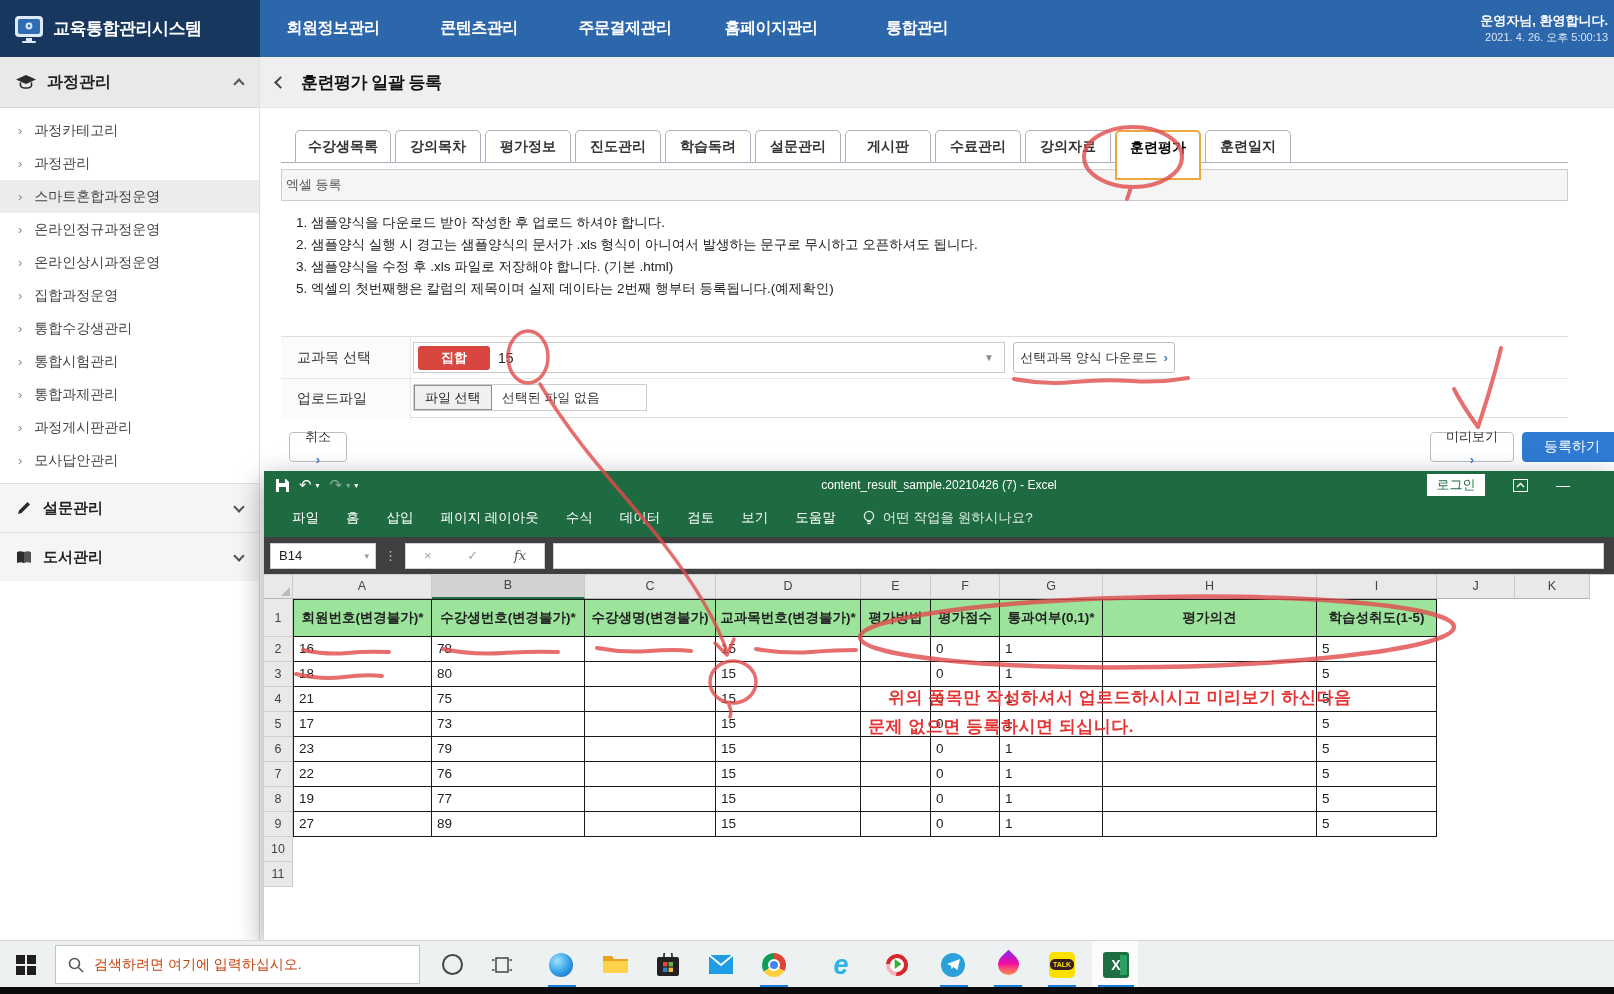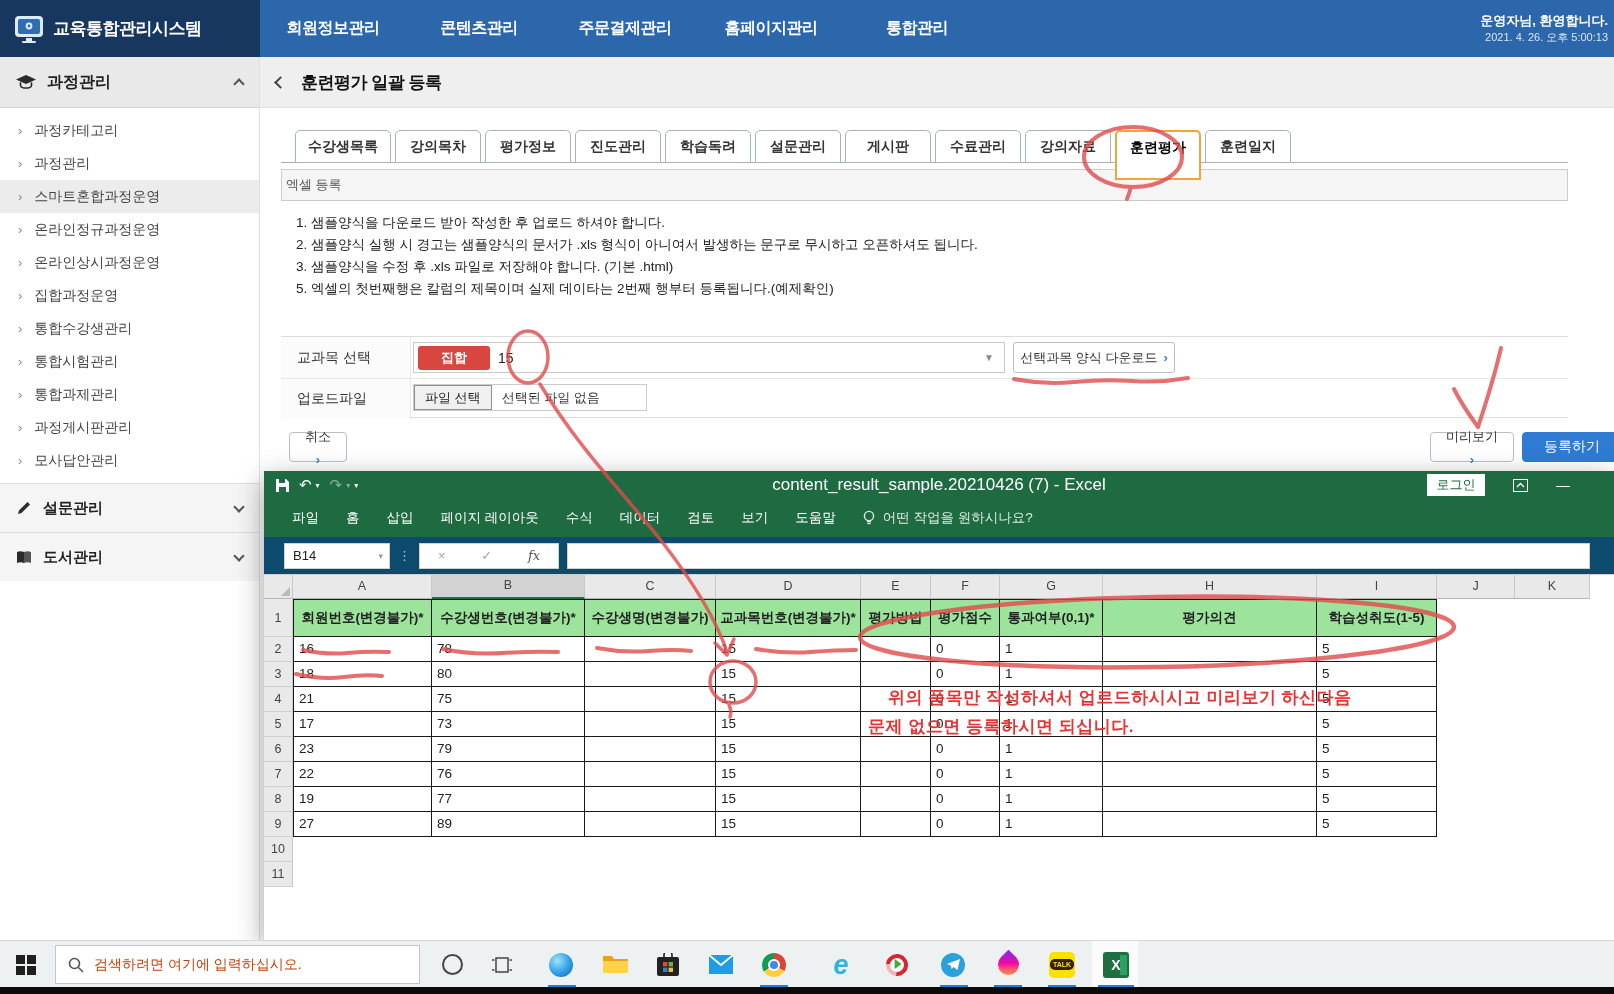--- a/index.html
+++ b/index.html
@@ -72,28 +72,28 @@
   .btn.preview{left:1430px;top:432px;width:84px;}
   .btn.submit{left:1522px;top:432px;width:100px;background:#2f7bd4;border-color:#2f7bd4;color:#fff;font-size:14px;}
 
   
   .xl{position:absolute;left:264px;top:471px;width:1350px;height:469px;background:#fff;z-index:5;
       box-shadow:0 8px 26px rgba(0,0,0,.38);}
   .xl-title{height:28px;background:#1e6b41;display:flex;align-items:center;color:#fff;position:relative;}
   .xl-qat{display:flex;align-items:center;gap:10px;padding-left:12px;z-index:2;}
   .xl-qat .dim{opacity:.45;}
   .xl-qat .mini{font-size:8px;margin-left:-6px;}
-  .xl-titletext{position:absolute;left:0;width:100%;text-align:center;font-size:17px;color:#fff;}
+  .xl-titletext{position:absolute;left:0;width:100%;text-align:center;font-size:12px;color:#fff;}
   .xl-tright{margin-left:auto;display:flex;align-items:center;gap:28px;padding-right:44px;z-index:2;}
   .xl-login{width:58px;height:22px;background:#fff;color:#1e6b41;font-size:13px;display:flex;align-items:center;justify-content:center;cursor:pointer;}
   .xl-min{font-size:14px;cursor:pointer;}
   .xl-ribbon{height:38px;background:#1e6b41;display:flex;align-items:center;gap:27px;padding-left:28px;color:#fff;font-size:13.5px;}
   .xl-rtab{cursor:pointer;white-space:nowrap;}
   .xl-tellme{display:flex;align-items:center;gap:8px;color:#dcebe2;white-space:nowrap;}
-  .xl-fbar{height:38px;background:#0c4a6e;border-bottom:1px solid #d0d0d0;display:flex;align-items:center;padding:0 20px;justify-content:space-between;}
+  .xl-fbar{height:38px;background:#404040;border-bottom:1px solid #d0d0d0;display:flex;align-items:center;padding:0 6px;justify-content:space-between;}
   .namebox{width:106px;height:26px;border:1px solid #d0d0d0;background:#fff;display:flex;align-items:center;font-size:13px;color:#222;padding-left:8px;}
   .namebox .dd{margin-left:auto;margin-right:6px;color:#999;font-size:9px;}
   .vdots{color:#c0c0c0;margin:0 8px;font-size:13px;}
   .fkeys{width:140px;height:26px;border:1px solid #d0d0d0;background:#fff;display:flex;align-items:center;justify-content:space-around;color:#a5a5a5;font-size:13px;}
   .fkeys .fx{font-family:"DejaVu Serif","Liberation Serif",serif;font-style:italic;color:#555;}
   .finput{flex:1;height:26px;border:1px solid #d0d0d0;background:#fff;margin-left:8px;margin-right:4px;}
 
   .clrow{display:flex;height:24px;}
   .cl{flex-shrink:0;background:#e9e9e9;border-right:1px solid #c9c9c9;border-bottom:1px solid #b5b5b5;
       text-align:center;font-size:12.5px;line-height:23px;color:#444;}

